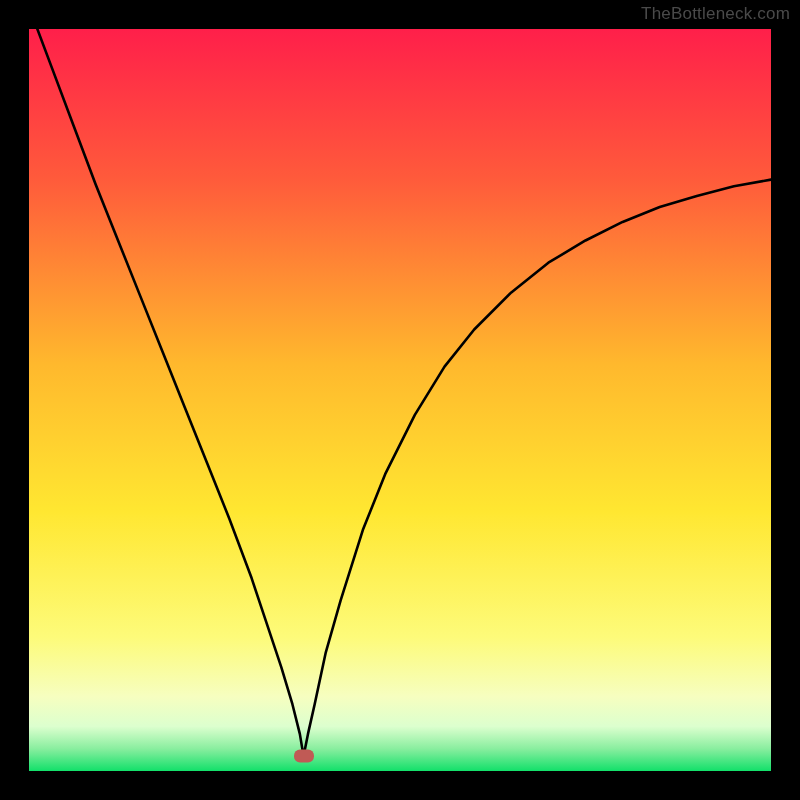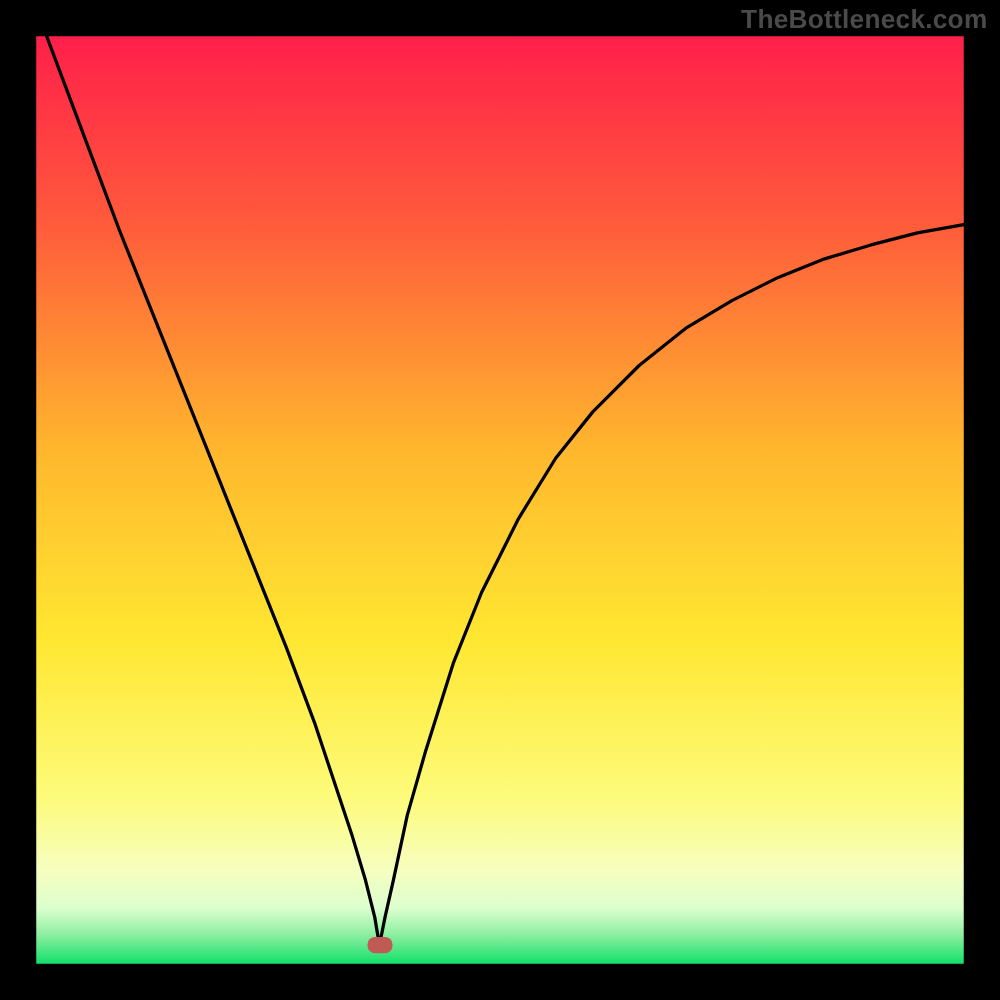--- a/index.html
+++ b/index.html
@@ -25,22 +25,22 @@
     top: 29px;
     width: 742px;
     height: 742px;
     
   }
   .watermark {
     position: absolute;
     top: 4px;
     right: 10px;
     color: #4a4a4a;
-    font-size: 21px;
-    font-weight: 700;
+    font-size: 17px;
+    font-weight: 400;
     letter-spacing: 0.2px;
   }
   svg.curve {
     position: absolute;
     left: 29px;
     top: 29px;
     width: 742px;
     height: 742px;
     overflow: visible;
   }

